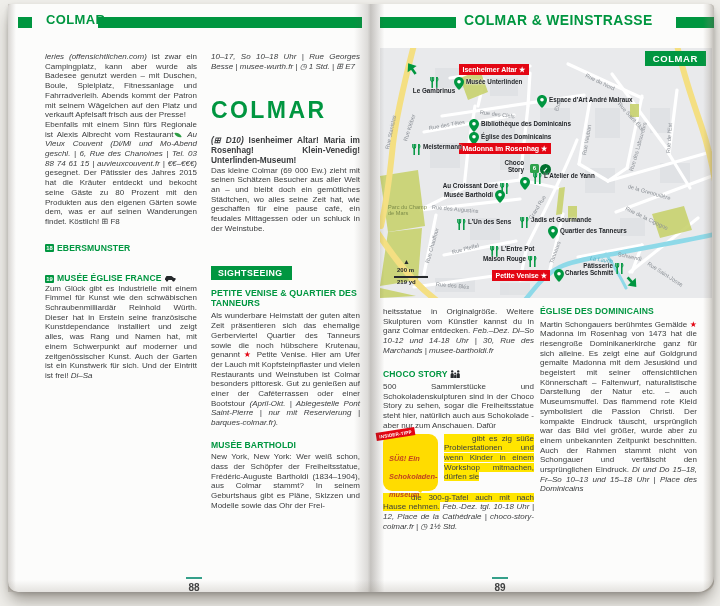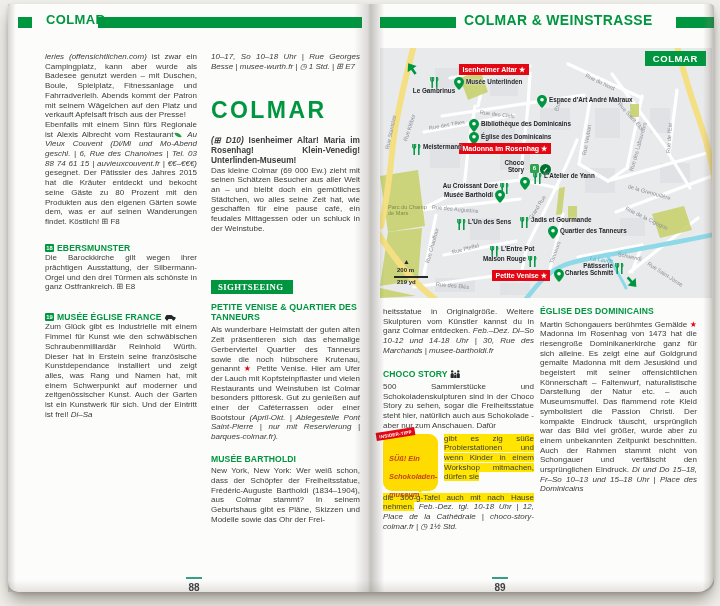--- a/index.html
+++ b/index.html
@@ -19,21 +19,21 @@
   .col{position:absolute;}
   .body{font-size:8px;line-height:9.7px;color:#3a3c3e;text-align:justify;margin:0;}
   .it{font-style:italic;}
   .bold{font-weight:bold;}
   .sub{font-size:8px;line-height:9.6px;color:#606365;font-style:italic;margin:0;}
   .ghead{color:#009640;font-weight:bold;font-size:8.6px;line-height:9.5px;margin:0;letter-spacing:.1px;}
   .numbadge{display:inline-block;background:#009640;color:#fff;font-size:5.8px;font-weight:bold;width:9px;height:8px;line-height:8.2px;text-align:center;border-radius:1px;margin-right:3px;vertical-align:.5px;}
   .city-h{color:#009640;font-weight:bold;font-size:24px;letter-spacing:2.5px;transform:scaleX(.96);transform-origin:left;margin:0;line-height:26px;}
   .sightbox{display:inline-block;background:#009640;color:#fff;font-weight:bold;font-size:8.8px;padding:2.5px 9px 2px 7px;letter-spacing:.4px;}
   .redstar{color:#e30613;}
-  .hl{background:#ffe500;}
+  .hl{background:#ffe500;padding-left:28px;}
   .pagenum{font-size:10px;font-weight:bold;color:#3a3c3e;text-align:center;}
   .pnline{background:#35a08a;height:2px;width:16px;}
   .leaf{display:inline-block;width:6px;height:6px;background:#2e9e45;border-radius:0 100% 0 100%;transform:rotate(-15deg);margin:0 2px -1px 2px;}
   .inlsvg{vertical-align:-1px;margin-left:2px;}
 
   
   .map{position:absolute;left:372px;top:44px;width:332px;height:250px;overflow:hidden;background:#e9eaec;}
   .mlabel{position:absolute;font-size:6.3px;font-weight:bold;color:#23262a;white-space:pre-line;line-height:7px;text-shadow:0 0 2px #e9eaec,0 0 2px #e9eaec;}
   .slab{position:absolute;font-size:5.6px;color:#8b9096;white-space:nowrap;transform-origin:0 50%;}
   .slab.water{color:#4fb0c4;font-style:italic;}
@@ -61,36 +61,35 @@
   <div>
     <div class="abs gbar" style="left:10px;top:13px;width:14px;"></div>
     <div class="abs hdr-txt" style="left:38px;top:8px;">COLMAR</div>
     <div class="abs gbar" style="left:90px;top:13px;width:264px;"></div>
 
     <div class="col" style="left:37px;top:48px;width:152px;">
       <p class="body"><span class="it">leries (offensichtlichen.com)</span><span> ist zwar ein Campingplatz, kann aber wurde als Badesee genutzt werden – mit Duschen, Boule, Spielplatz, Fitnessanlage und Fahrradverleih. Abends kommt der Patron mit seinem Wägelchen auf den Platz und verkauft Apfelsaft frisch aus der Presse!</span></p>
       <p class="body"><span>Ebenfalls mit einem Sinn fürs Regionale ist Alexis Albrecht vom Restaurant</span><span class="leaf"></span><span class="it"> Au Vieux Couvent (Di/Mi und Mo-Abend geschl. | 6, Rue des Chanoines | Tel. 03 88 74 61 15 | auvieuxcouvent.fr | €€–€€€)</span><span> gesegnet. Der Pätissier des Jahres 2015 hat die Kräuter entdeckt und bekocht seine Gäste zu 80 Prozent mit den Produkten aus den eigenen Gärten sowie dem, was er auf seinen Wanderungen findet. Köstlich! ⊞ F8</span></p>
 
       <p class="ghead" style="margin-top:17px;"><span class="numbadge">18</span><span>EBERSMUNSTER</span></p>
-      <p class="body">Die Barockkirche gilt wegen ihrer prächtigen Ausstattung, der Silbermann-Orgel und den drei Türmen als schönste in ganz Ostfrankreich. ⊞ E8</p>
 
       <p class="ghead" style="margin-top:21px;"><span class="numbadge">19</span><span>MUSÉE ÉGLISE FRANCE</span><svg class="inlsvg" width="12" height="7" viewBox="0 0 12 7">
             <path d="M1 5V3.5L2.5 1h5L10 3h1.5v2H10.8a1.3 1.3 0 0 1-2.6 0H4.3a1.3 1.3 0 0 1-2.6 0z" fill="#26292c"></path>
             <circle cx="3" cy="5.4" r="1.1" fill="#26292c"></circle>
             <circle cx="9.5" cy="5.4" r="1.1" fill="#26292c"></circle>
           </svg></p>
       <p class="body"><span>Zum Glück gibt es Industrielle mit einem Fimmel für Kunst wie den schwäbischen Schraubenmilliardär Reinhold Würth. Dieser hat in Erstein seine französische Kunstdependance installiert und zeigt alles, was Rang und Namen hat, mit einem Schwerpunkt auf moderner und zeitgenössischer Kunst. Auch der Garten ist ein Kunstwerk für sich. Und der Eintritt ist frei! </span><span class="it">Di–Sa</span></p>
     </div>
 
     <div class="col" style="left:203px;top:48px;width:149px;">
       <p class="body it">10–17, So 10–18 Uhr | Rue Georges Besse | musee-wurth.fr | ◷ 1 Std. | ⊞ E7</p>
       <h1 class="city-h" style="margin-top:26px;">COLMAR</h1>
       <p class="body bold" style="margin-top:13px;font-size:8.3px;"><span class="it">(⊞ D10) </span><span>Isenheimer Altar! Maria im Rosenhag! Klein-Venedig! Unterlinden-Museum!</span></p>
       <p class="body">Das kleine Colmar (69 000 Ew.) zieht mit seinen Schätzen Besucher aus aller Welt an – und bleibt doch ein gemütliches Städtchen, wo alles seine Zeit hat, wie geschaffen für eine pause café, ein feudales Mittagessen oder un schluck in der Weinstube.</p>
-      <div style="margin-top:43px;font-family:Liberation Serif, serif;"><span class="sightbox">SIGHTSEEING</span></div>
+      <div style="margin-top:29px;"><span class="sightbox">SIGHTSEEING</span></div>
       <p class="ghead" style="margin-top:9px;font-size:8.8px;">PETITE VENISE &amp; QUARTIER DES TANNEURS</p>
       <p class="body" style="margin-top:3px;"><span>Als wunderbare Heimstatt der guten alten Zeit präsentieren sich das ehemalige Gerberviertel Quartier des Tanneurs sowie die noch hübschere Krutenau, genannt </span><span class="redstar">★</span><span> Petite Venise. Hier am Ufer der Lauch mit Kopfsteinpflaster und vielen Restaurants und Weinstuben ist Colmar besonders pittoresk. Gut zu genießen auf einer der Caféterrassen oder einer Bootstour </span><span class="it">(April-Okt. | Ablegestelle Pont Saint-Pierre | nur mit Reservierung | barques-colmar.fr).</span></p>
       <p class="ghead" style="margin-top:13px;">MUSÉE BARTHOLDI</p>
       <p class="body" style="margin-top:2px;">New York, New York: Wer weiß schon, dass der Schöpfer der Freiheitsstatue, Frédéric-Auguste Bartholdi (1834–1904), aus Colmar stammt? In seinem Geburtshaus gibt es Pläne, Skizzen und Modelle sowie das Ohr der Frei-</p>
     </div>
 
     <div class="abs pnline" style="left:178px;top:573px;"></div>
     <div class="abs pagenum" style="left:170px;top:578px;width:32px;">88</div>
   </div>
 

